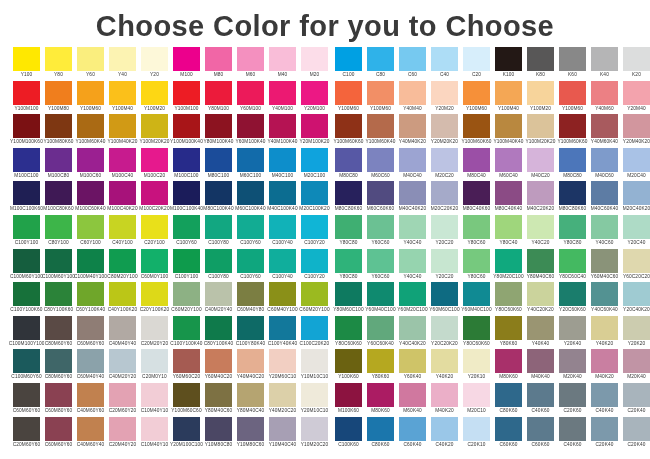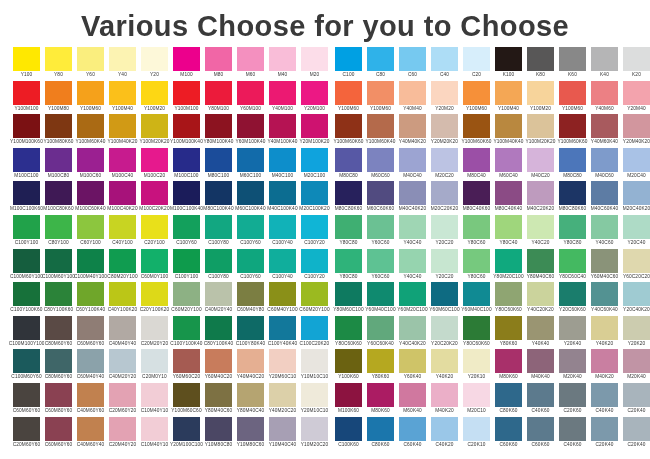--- a/index.html
+++ b/index.html
@@ -74,21 +74,21 @@
     transform: scale(1.32);
     transform-origin: center center;
   }
   .panel-gap-a { width: 9px; }
   .panel-gap-b { width: 13px; }
   .panel-gap-c { width: 9px; }
 </style>
 </head>
 <body>
 
-<h1 id="page-title">Various Choose for you to Choose</h1>
+<h1 id="page-title">Choose Color for you to Choose</h1>
 
 <div id="chart-area">
     <div class="panel">
       <div class="panel-row">
         <div class="swatch-cell">
           <span class="swatch-chip" title="#FFE800" style="background-color: rgb(255, 232, 0);"></span>
           <span class="swatch-label">Y100</span>
         </div>
         <div class="swatch-cell">
           <span class="swatch-chip" title="#FFEC3A" style="background-color: rgb(255, 236, 58);"></span>

